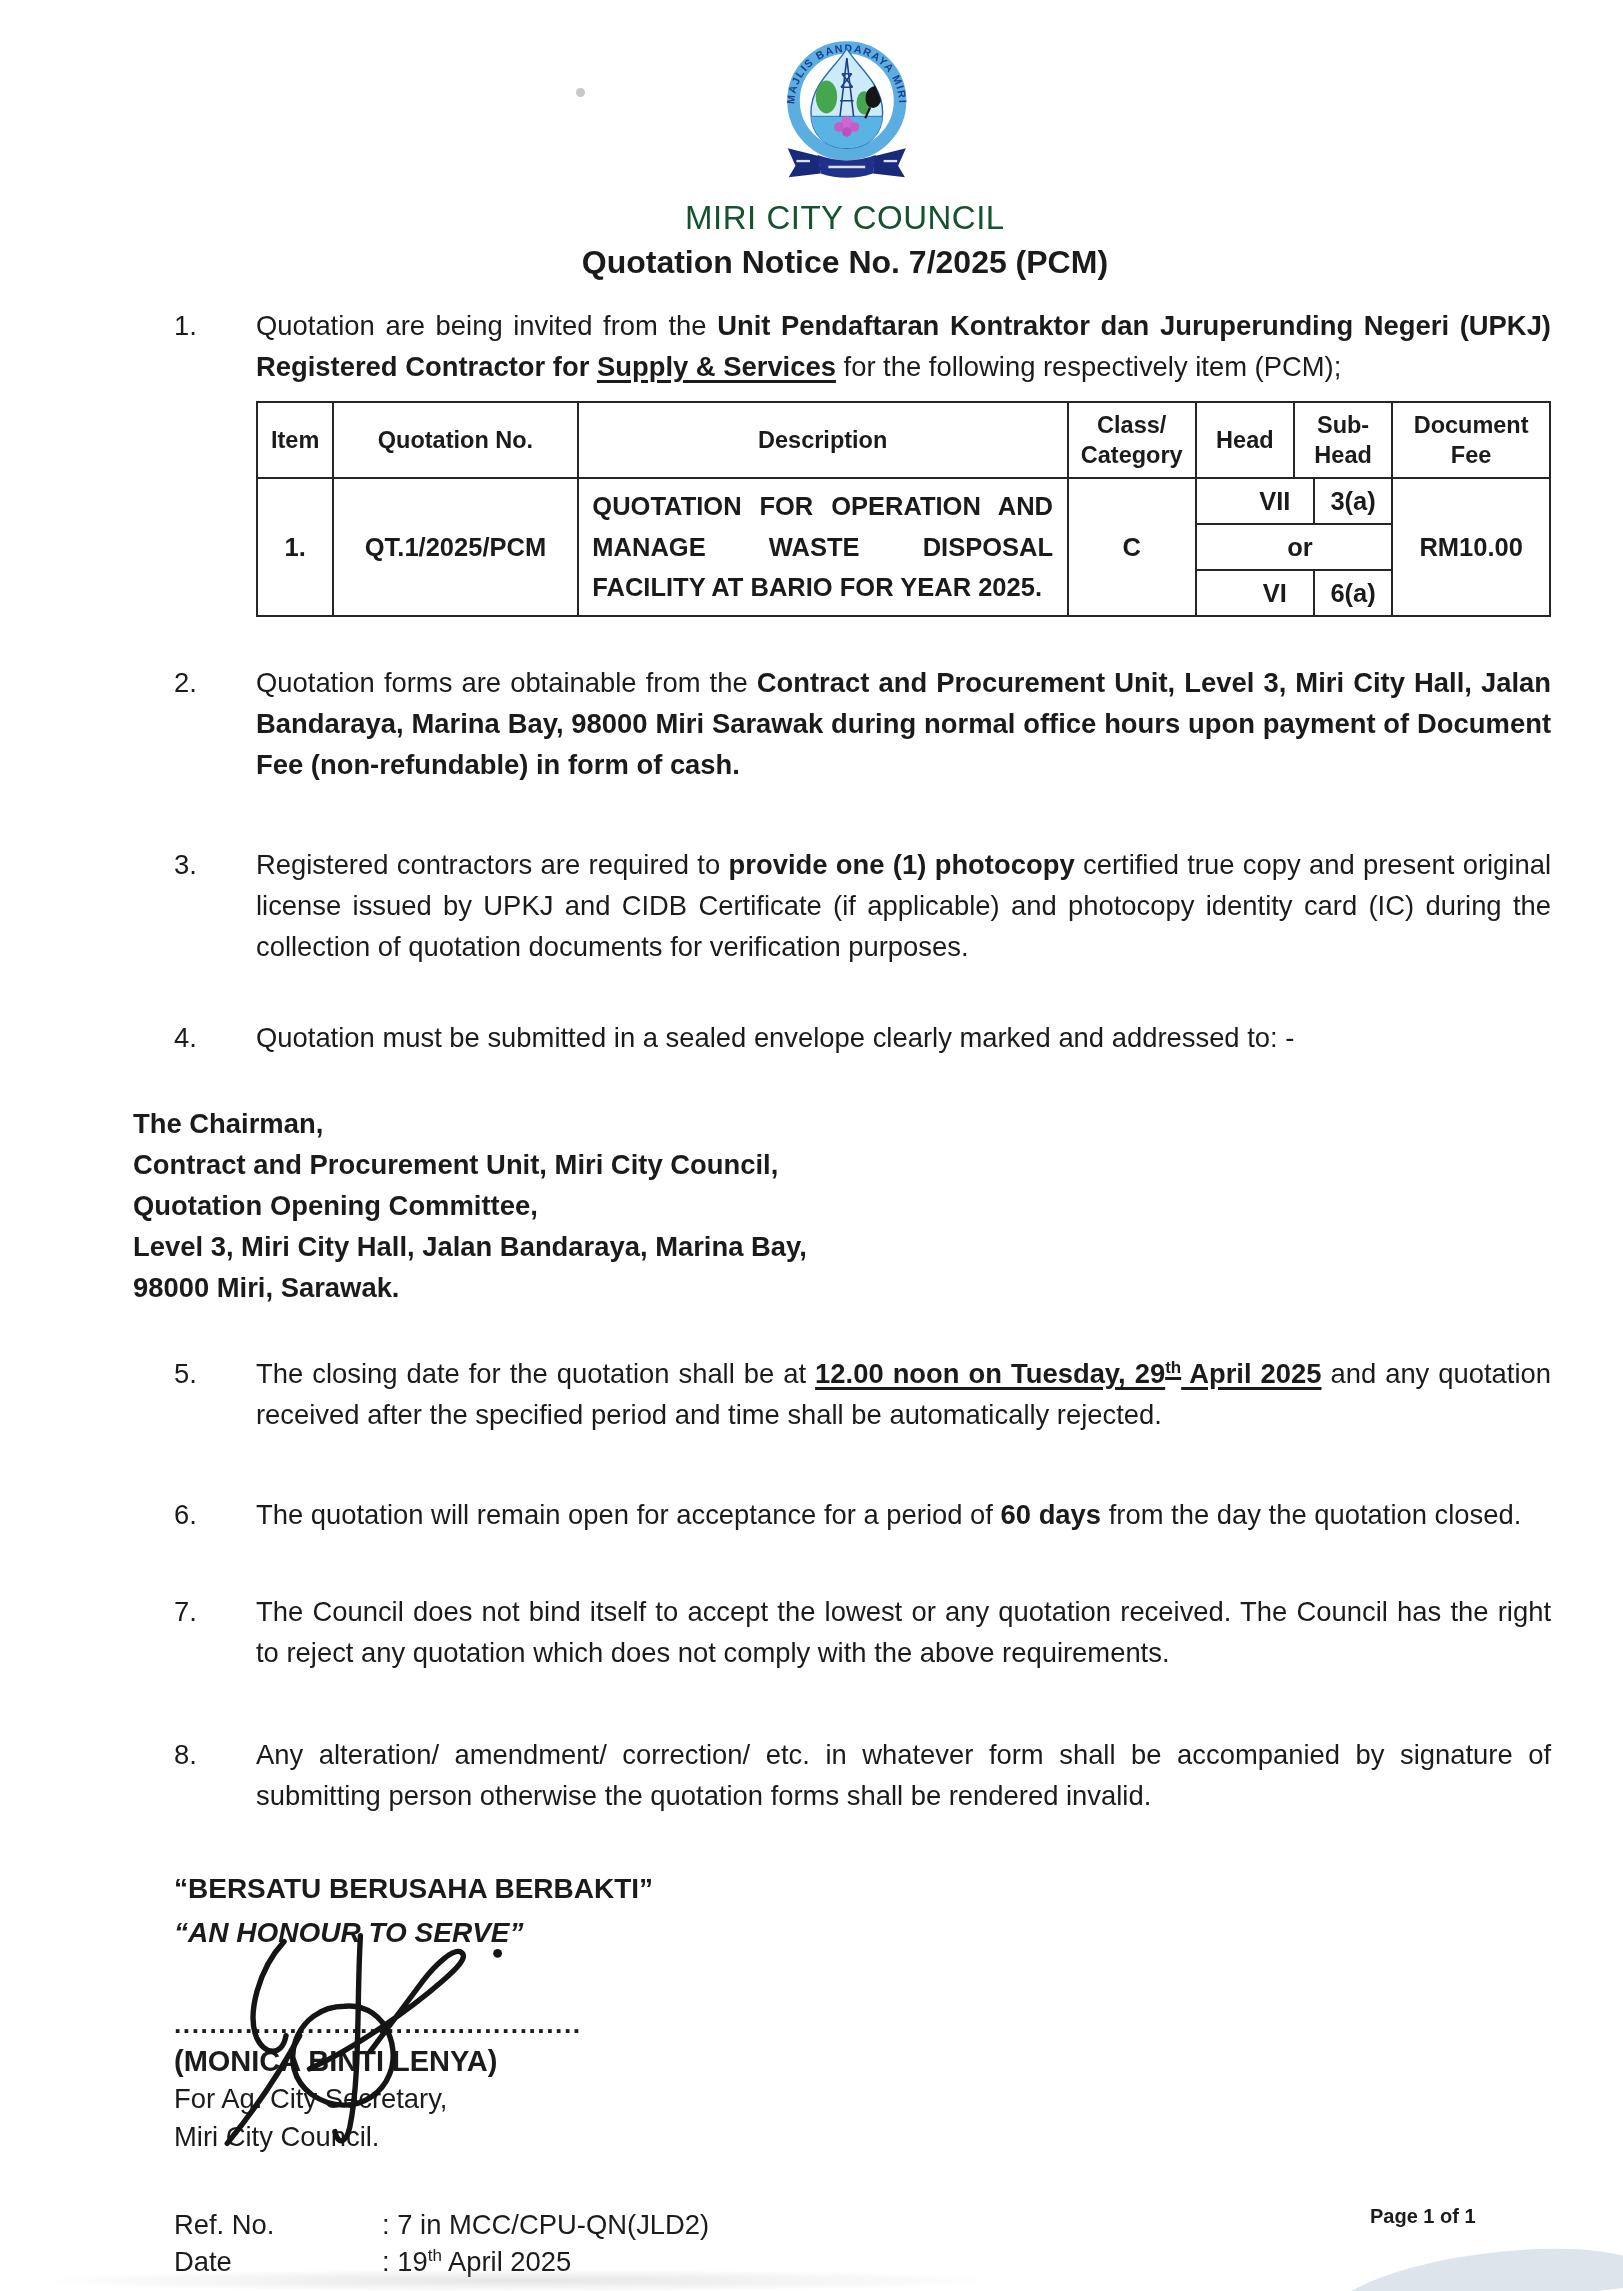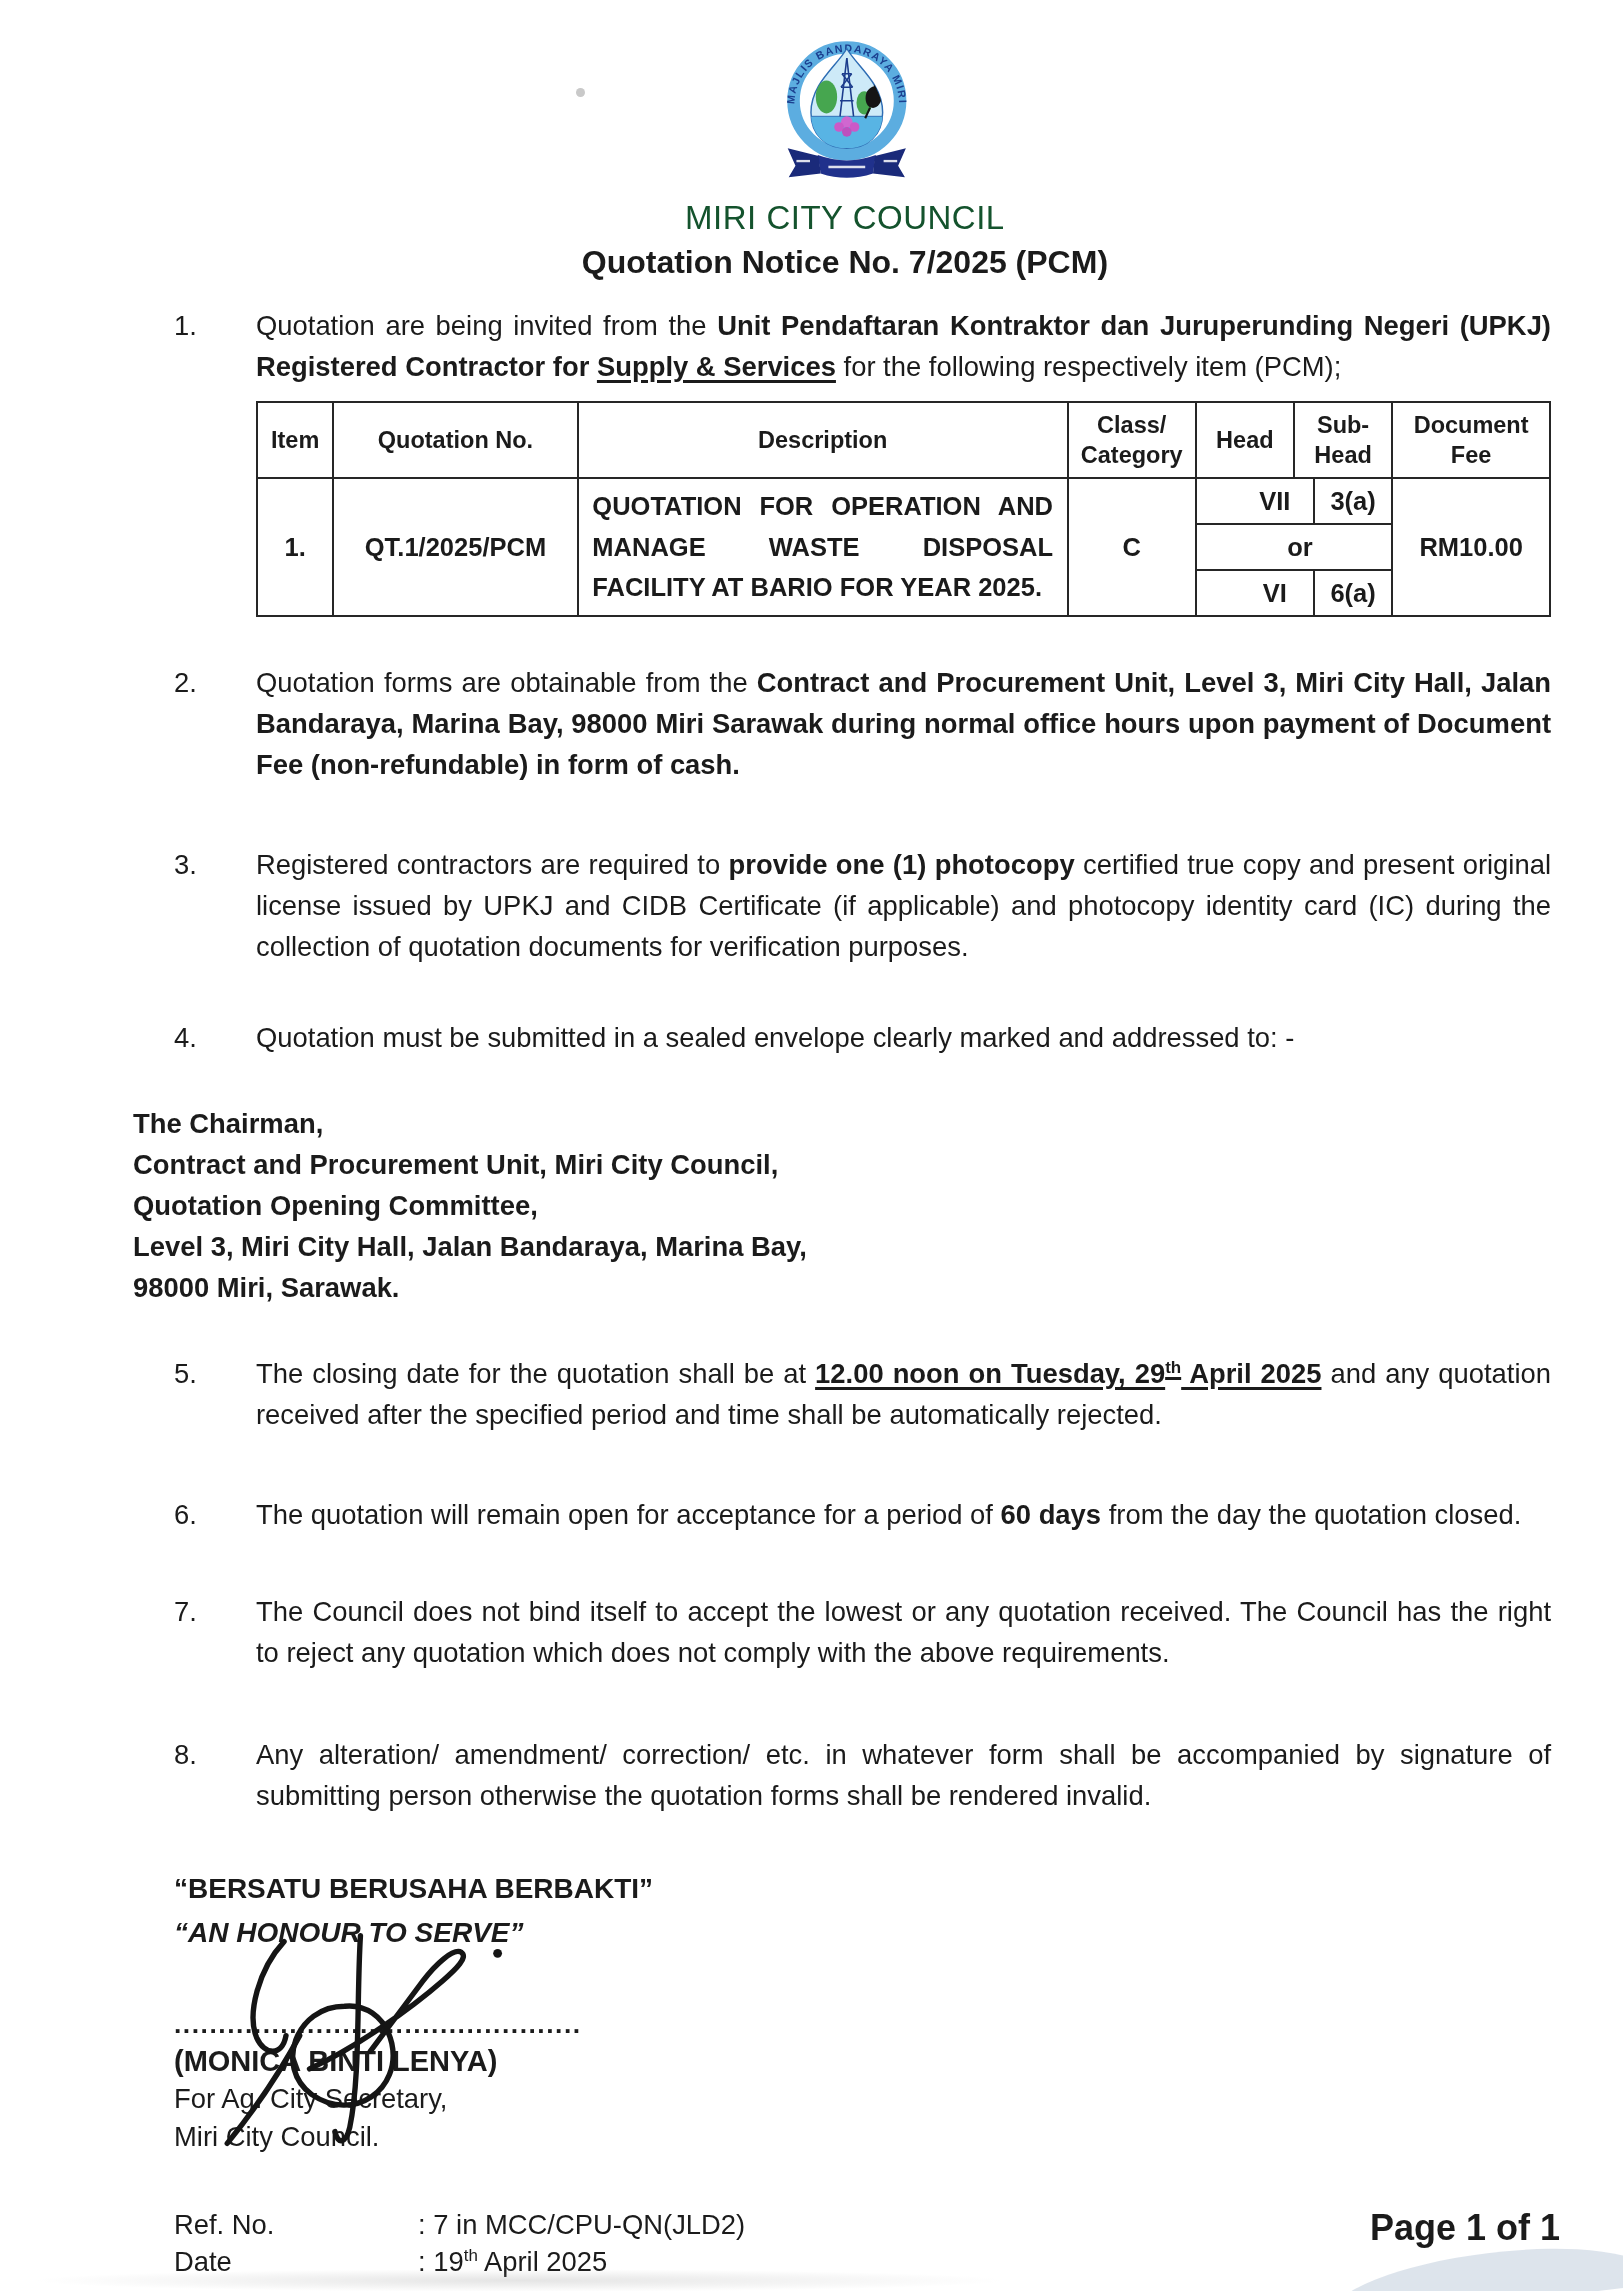--- a/index.html
+++ b/index.html
@@ -37,23 +37,23 @@
   .mt5{margin-top:45px;} .mt6{margin-top:59px;} .mt7{margin-top:55px;} .mt8{margin-top:61px;}
   .sigblock{position:relative;margin-top:55px;}
   .motto1{font-size:28px;font-weight:700;line-height:1.3;}
   .motto2{font-size:28px;font-weight:700;font-style:italic;margin-top:7.8px;line-height:1.3;}
   .signature{position:absolute;left:15.7px;top:49px;pointer-events:none;}
   .sigpath{stroke:#151515;stroke-width:5.5;fill:none;stroke-linecap:round;}
   .dots{margin-top:59px;font-weight:700;letter-spacing:1.5px;font-size:26.5px;line-height:1;white-space:nowrap;}
   .signame{font-size:29px;font-weight:700;margin-top:5.9px;line-height:1.25;}
   .sigfor{line-height:1.3;margin-top:2px;}
   .refs{margin-top:53px;}
-  .refrow{display:flex;line-height:1.32;gap:36px;}
+  .refrow{display:flex;line-height:1.32;}
   .lbl{width:208px;flex:none;}
-  .footer{position:absolute;left:1370px;top:2201px;font-size:36px;font-weight:700;}
+  .footer{position:absolute;left:1370px;top:2201px;font-size:20px;font-weight:700;}
   .speck{position:absolute;left:576px;top:88px;width:8.8px;height:8.8px;background:#c9c9c9;border-radius:50%;}
   .bsmudge{position:absolute;left:29px;bottom:0;width:980px;height:23.5px;
            background:radial-gradient(ellipse at center,rgba(160,160,160,.28),rgba(160,160,160,0) 70%);}
   .corner{position:absolute;right:-29px;bottom:-11.8px;width:323px;height:51px;
           background:rgba(150,170,195,.32);border-radius:60% 60% 0 0/100% 100% 0 0;transform:rotate(-7deg);}
 </style>
 </head>
 <body>
 
 <div class="page">

